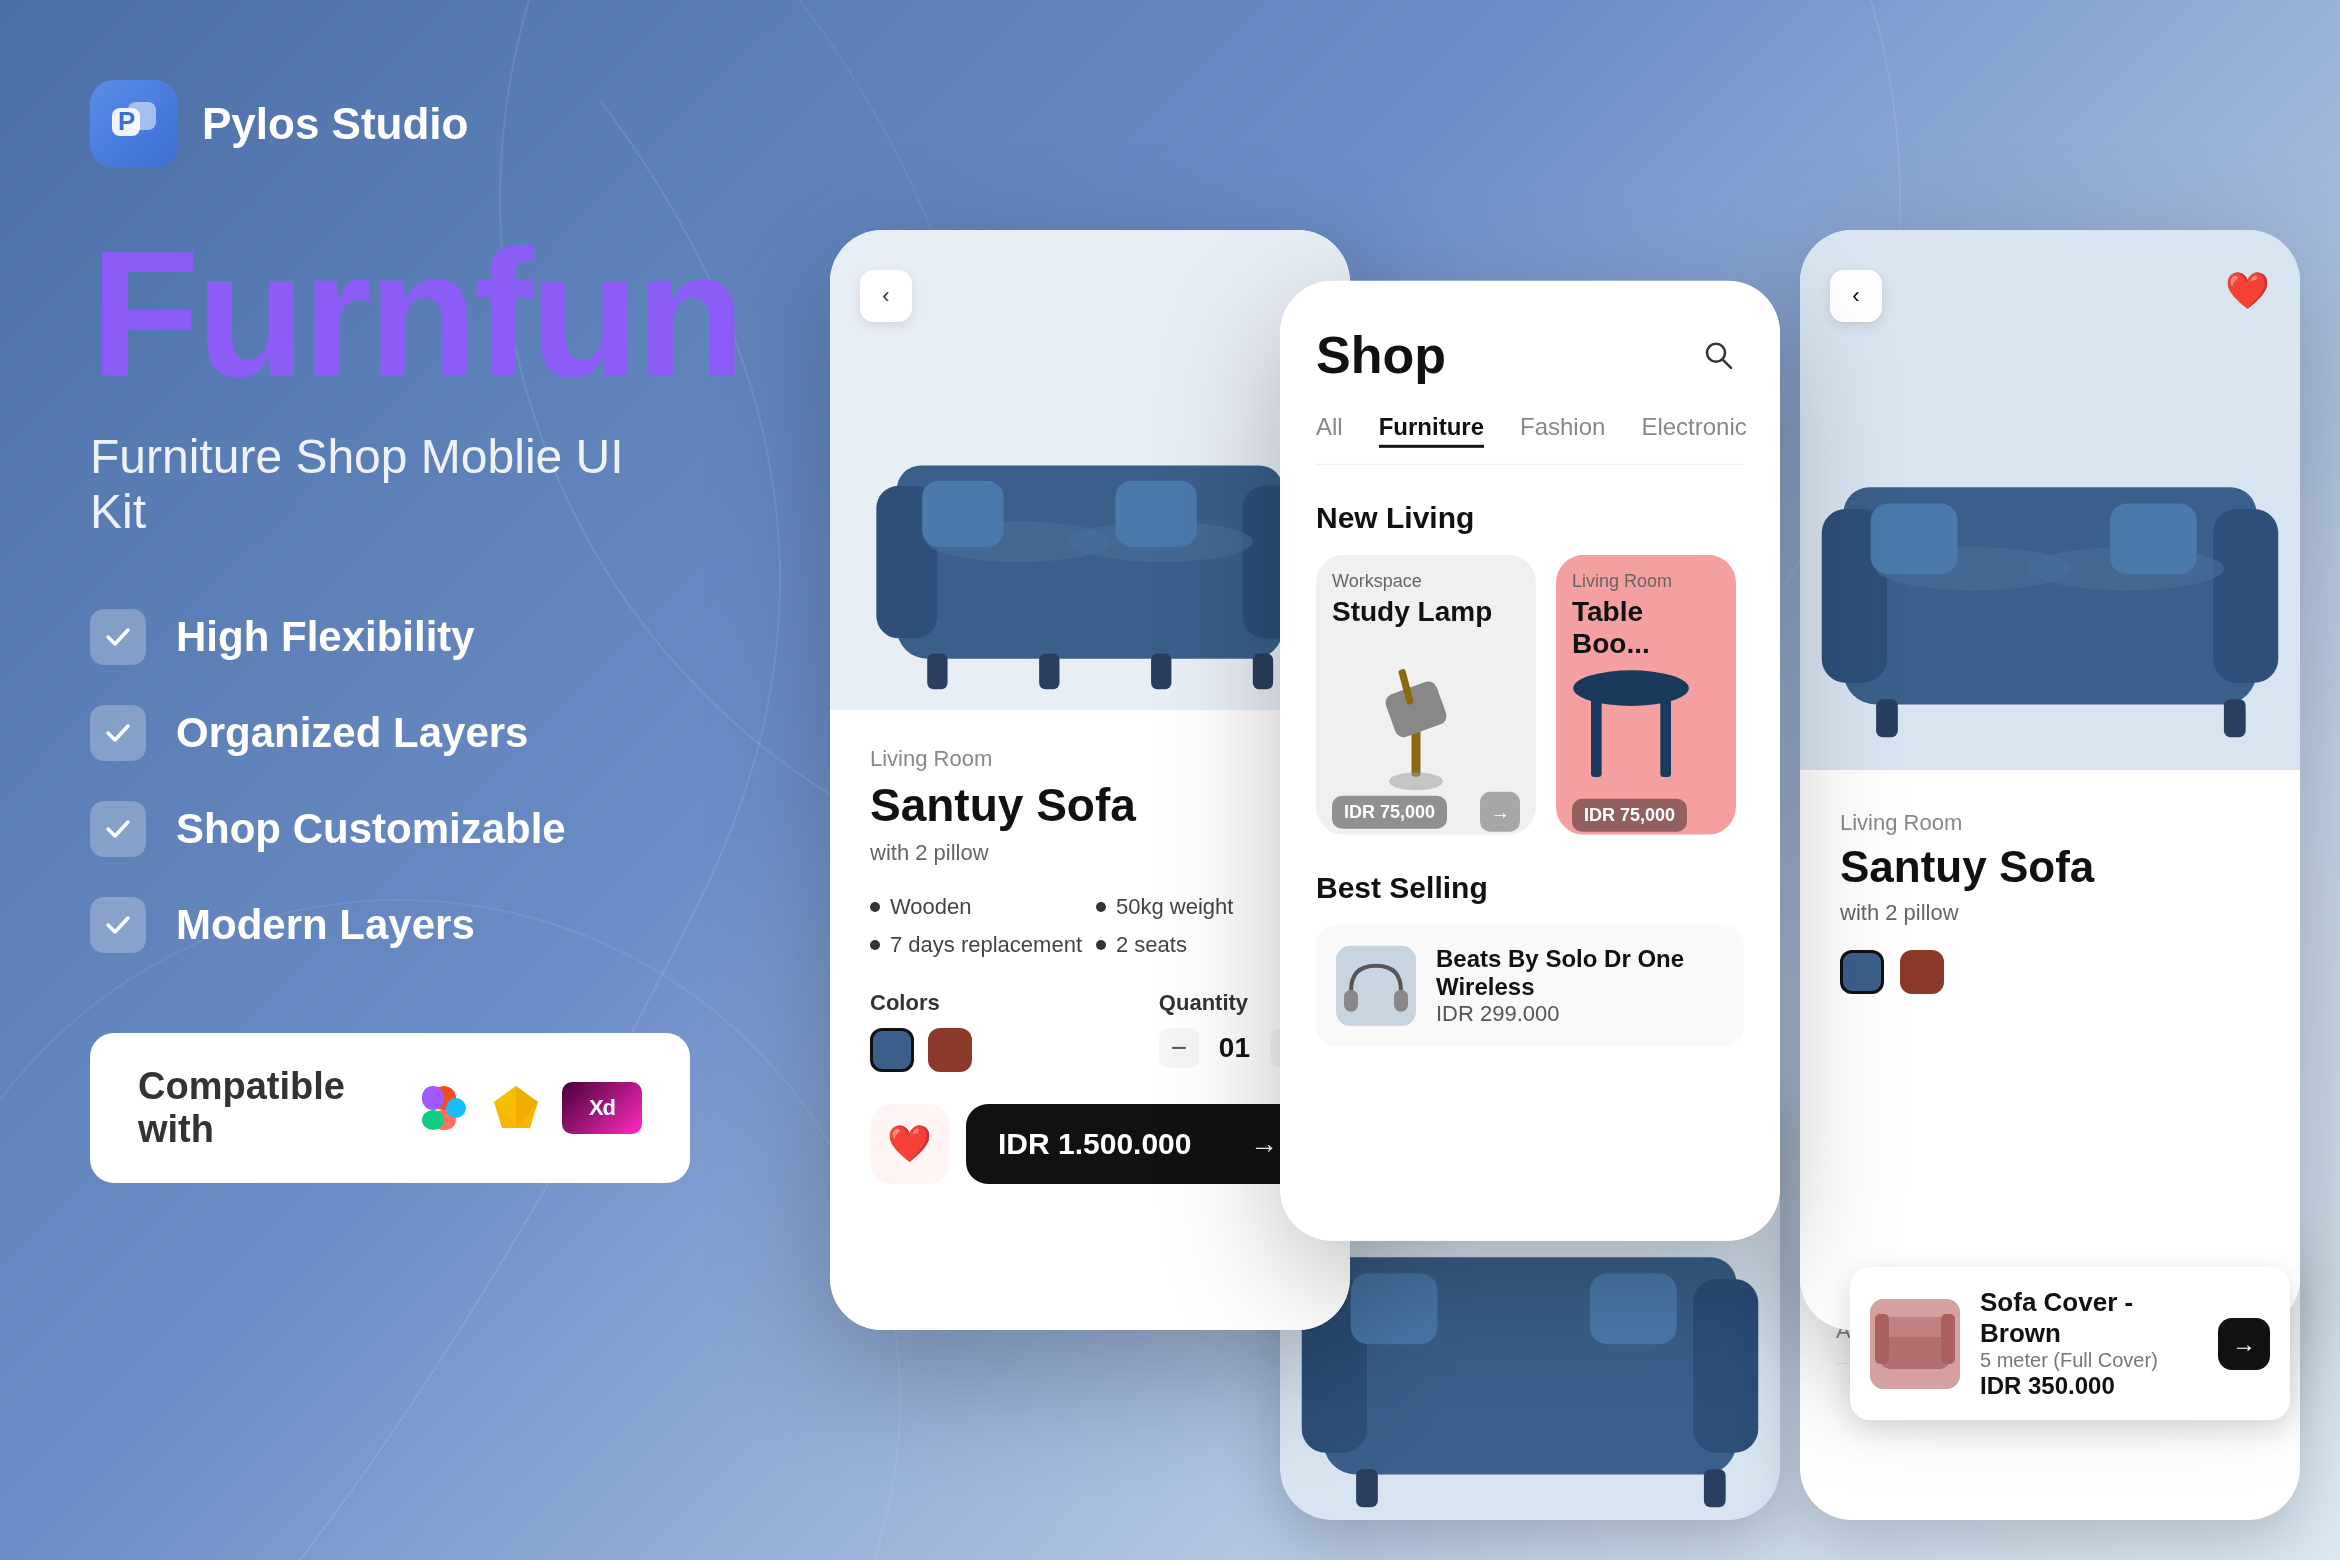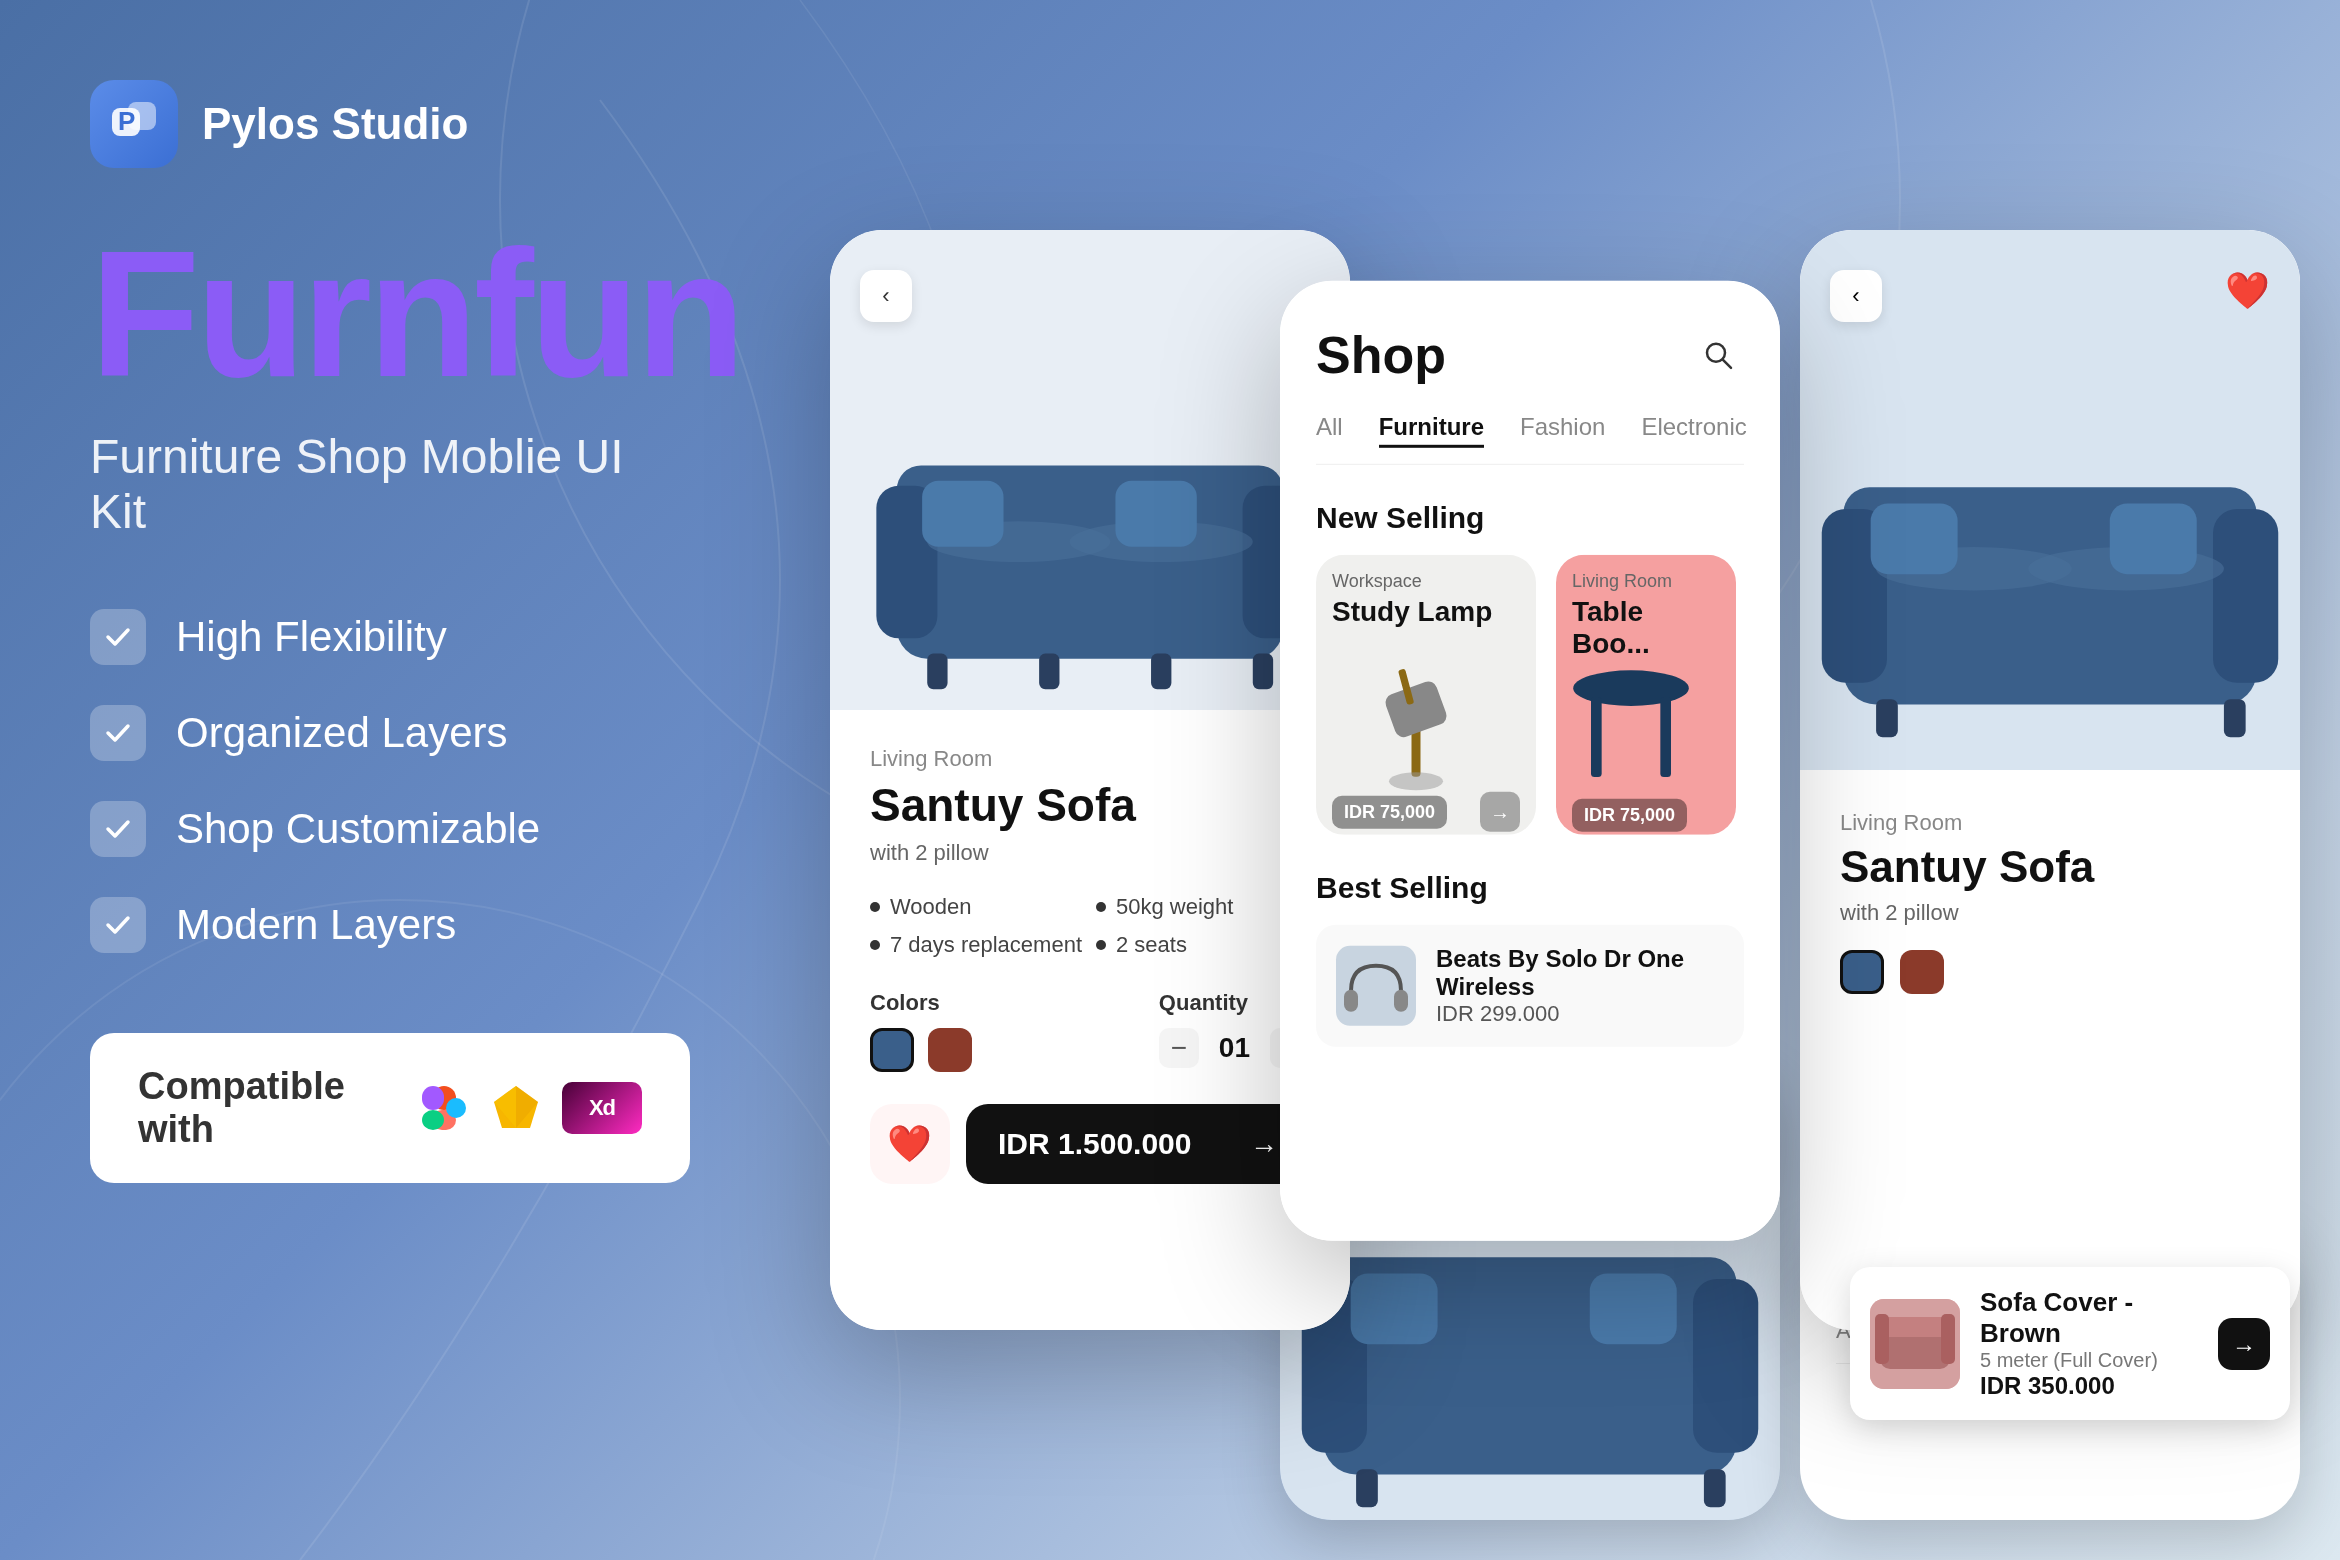--- a/index.html
+++ b/index.html
@@ -106,21 +106,21 @@
       flex-shrink: 0;
     }
 
     .feature-check svg {
       width: 30px;
       height: 30px;
     }
 
     .feature-label {
       font-size: 42px;
-      font-weight: 400;
+      font-weight: 700;
       color: white;
     }
 
     .compatible-box {
       background: white;
       border-radius: 24px;
       padding: 32px 48px;
       display: flex;
       align-items: center;
       gap: 36px;
@@ -867,21 +867,21 @@
           </div>
         </div>
 
         <div class="shop-tabs">
           <div class="shop-tab">All</div>
           <div class="shop-tab active">Furniture</div>
           <div class="shop-tab">Fashion</div>
           <div class="shop-tab">Electronic</div>
         </div>
 
-        <div class="section-heading">New Selling</div>
+        <div class="section-heading">New Living</div>
 
         <div class="new-arrived-scroll">
 
           <div class="product-card card-lamp" style="background:#f0f0ee; width:220px; height:280px;">
             <div class="card-label">Workspace</div>
             <div class="card-name">Study Lamp</div>
 
             <svg viewBox="0 0 180 200" style="position:absolute;bottom:40px;left:10px;width:180px;height:180px;">
               <rect x="85" y="120" width="10" height="60" fill="#8B6914" rx="4"></rect>
               <ellipse cx="90" cy="185" rx="30" ry="10" fill="#999" opacity="0.5"></ellipse>

